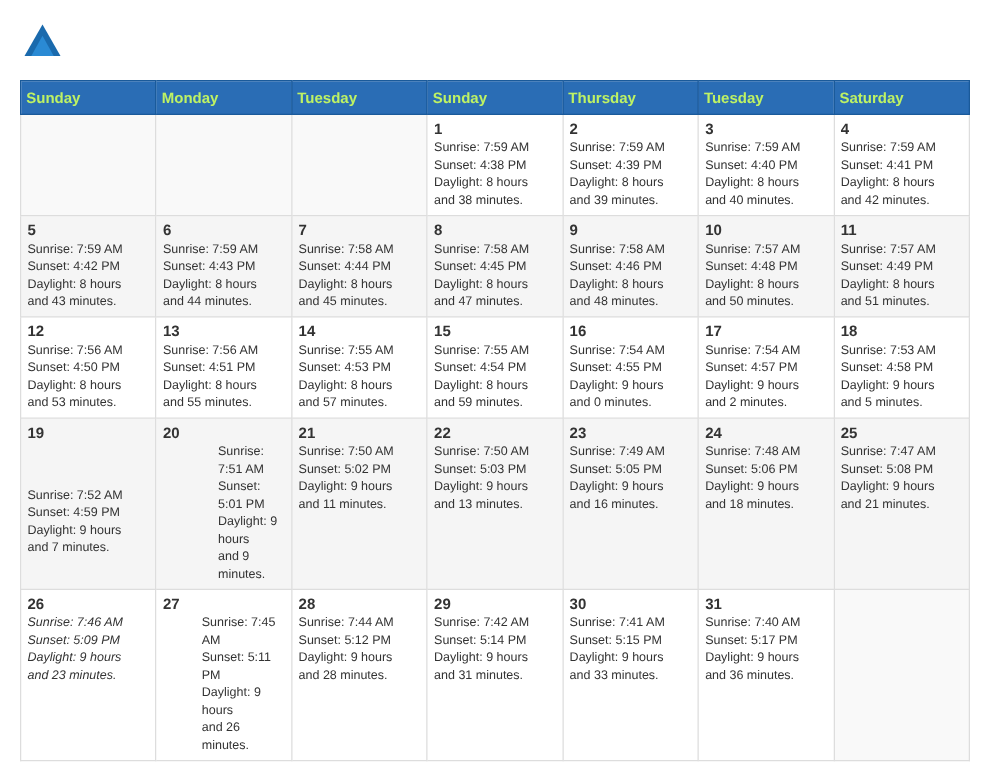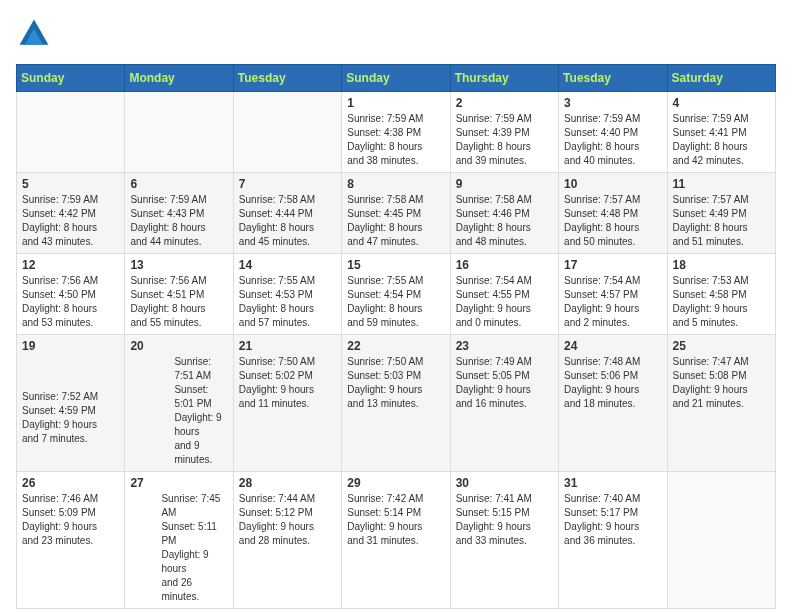--- a/index.html
+++ b/index.html
@@ -312,21 +312,21 @@
           <span class="day-num">25</span>
           <div class="day-info" style="white-space: pre-line;">Sunrise: 7:47 AM
 Sunset: 5:08 PM
 Daylight: 9 hours
 and 21 minutes.</div>
         </td>
       </tr>
       <tr>
         <td>
           <span class="day-num">26</span>
-          <div class="day-info" style="white-space: pre-line;">Sunrise: 7:46 AM
+          <div class="day-info" style="white-space: pre-line; font-style: italic;">Sunrise: 7:46 AM
 Sunset: 5:09 PM
 Daylight: 9 hours
 and 23 minutes.</div>
         </td>
         <td>
           <span class="day-num">27</span>
           <div class="day-info" style="white-space: pre-line; margin-left: 31px;">Sunrise: 7:45 AM
 Sunset: 5:11 PM
 Daylight: 9 hours
 and 26 minutes.</div>

